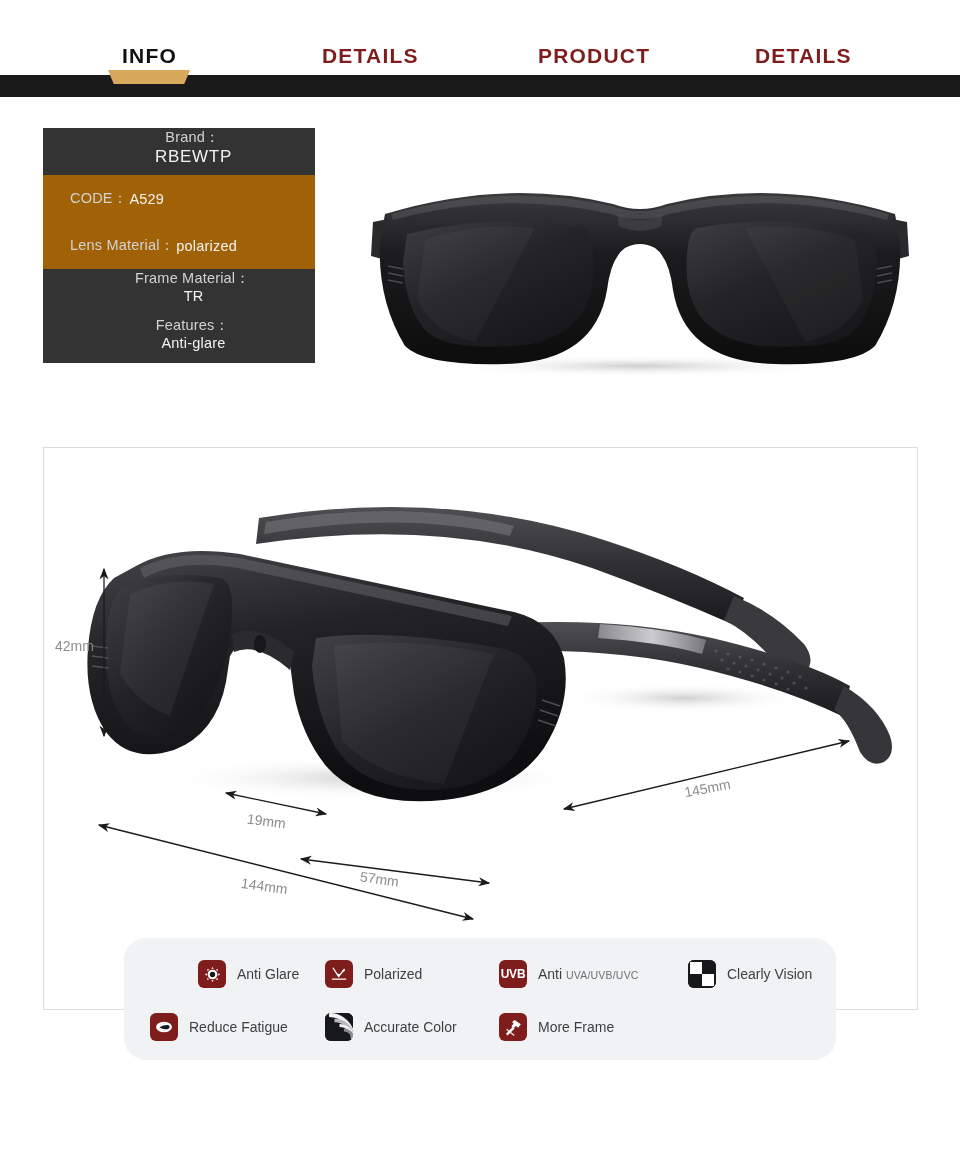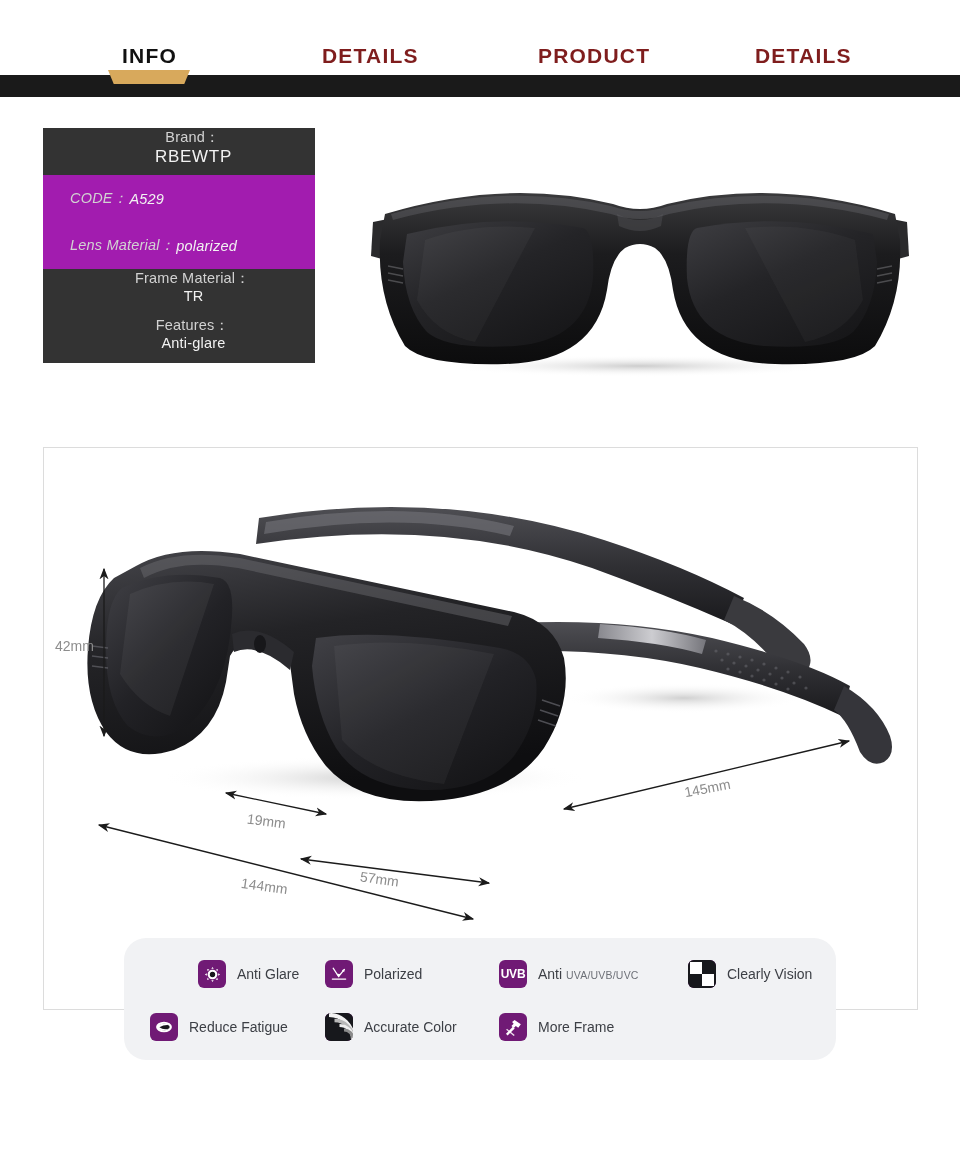--- a/index.html
+++ b/index.html
@@ -41,21 +41,21 @@
   
   .spec-table {
     position:absolute; left:43px; top:128px; width:272px;
   }
   .spec-row {
     height:47px; display:flex; align-items:center;
     padding-left:27px;
     color:#e2e2e2; font-size:14.5px; letter-spacing:.2px;
   }
   .spec-row.dark  { background:#333333;flex-direction:column; }
-  .spec-row.light { background:#a21caf;font-style:italic; }
+  .spec-row.light { background:#a16207; }
   .spec-label { color:#d2d2d2; }
   .spec-value { color:#f2f2f2; margin-left:2px; }
   .spec-row.brand .spec-value { font-size:17px; letter-spacing:.7px; }
 
   
   .front-photo {
     position:absolute; left:355px; top:170px; width:570px; height:230px;
   }
 
   
@@ -77,21 +77,21 @@
   
   .feature-box {
     position:absolute; left:124px; top:938px; width:712px; height:122px;
     background:#f1f2f4; border-radius:22px;
   }
   .feat {
     position:absolute; display:flex; align-items:center;
   }
   .feat-icon {
     width:28px; height:28px; border-radius:6px;
-    background:#701a75; flex:0 0 28px;
+    background:#7f1d1d; flex:0 0 28px;
     display:flex; align-items:center; justify-content:center;
     overflow:hidden;
   }
   .feat-label {
     margin-left:11px; font-size:14px; color:#3c3f45; white-space:nowrap;
   }
   .feat-label .small { font-size:10.5px; color:#6d7077; letter-spacing:.2px; }
   .uvb-text {
     color:#ffffff; font-size:12px; font-weight:bold; letter-spacing:-0.2px;
   }

